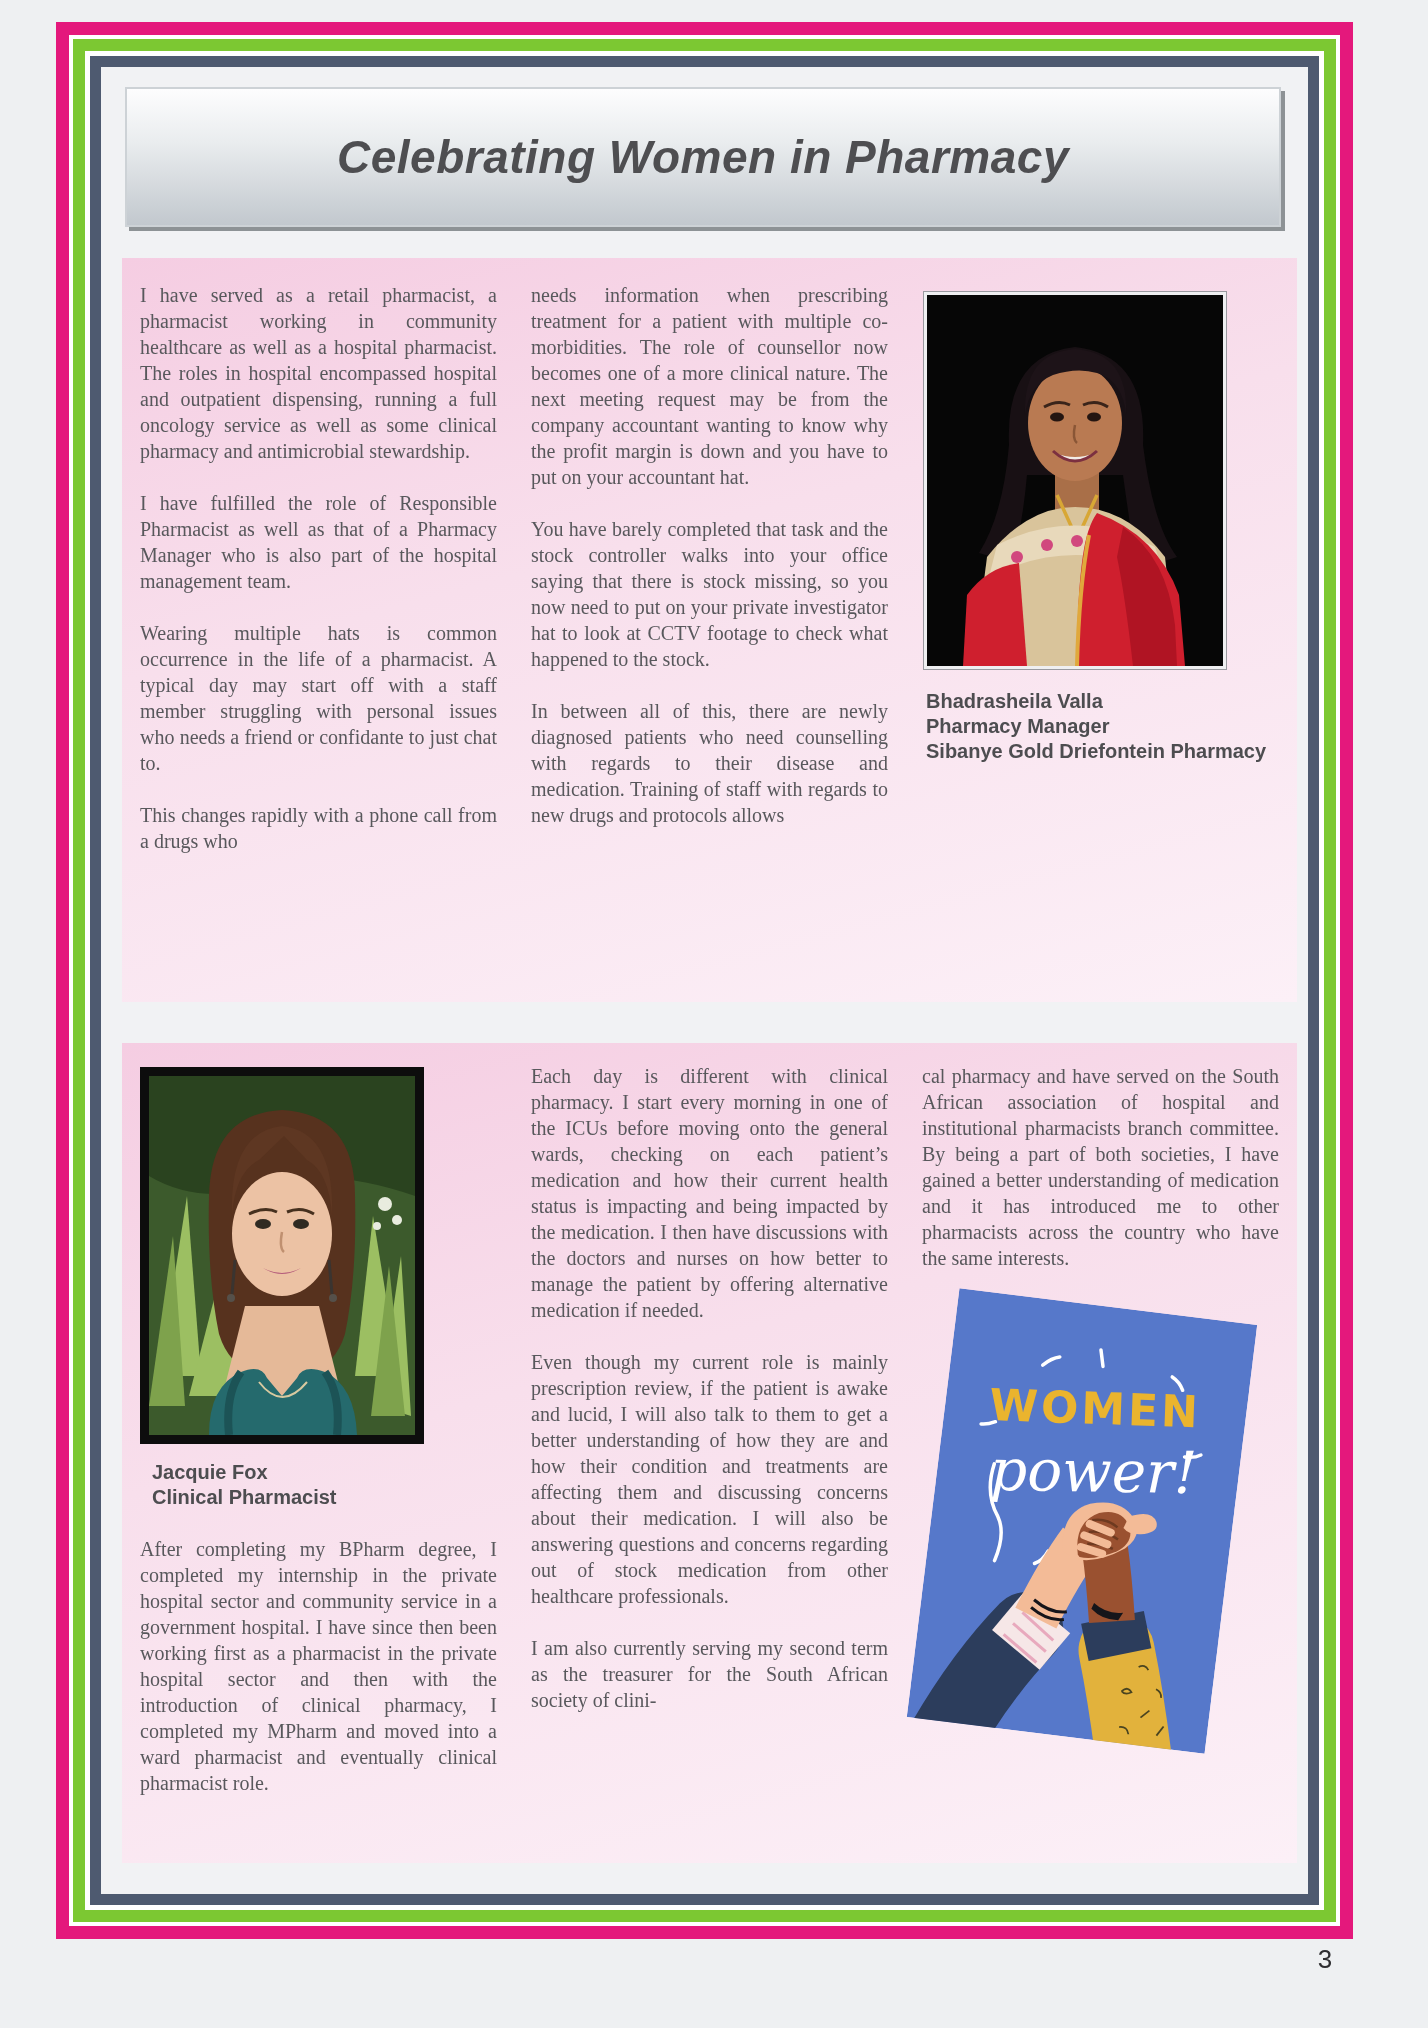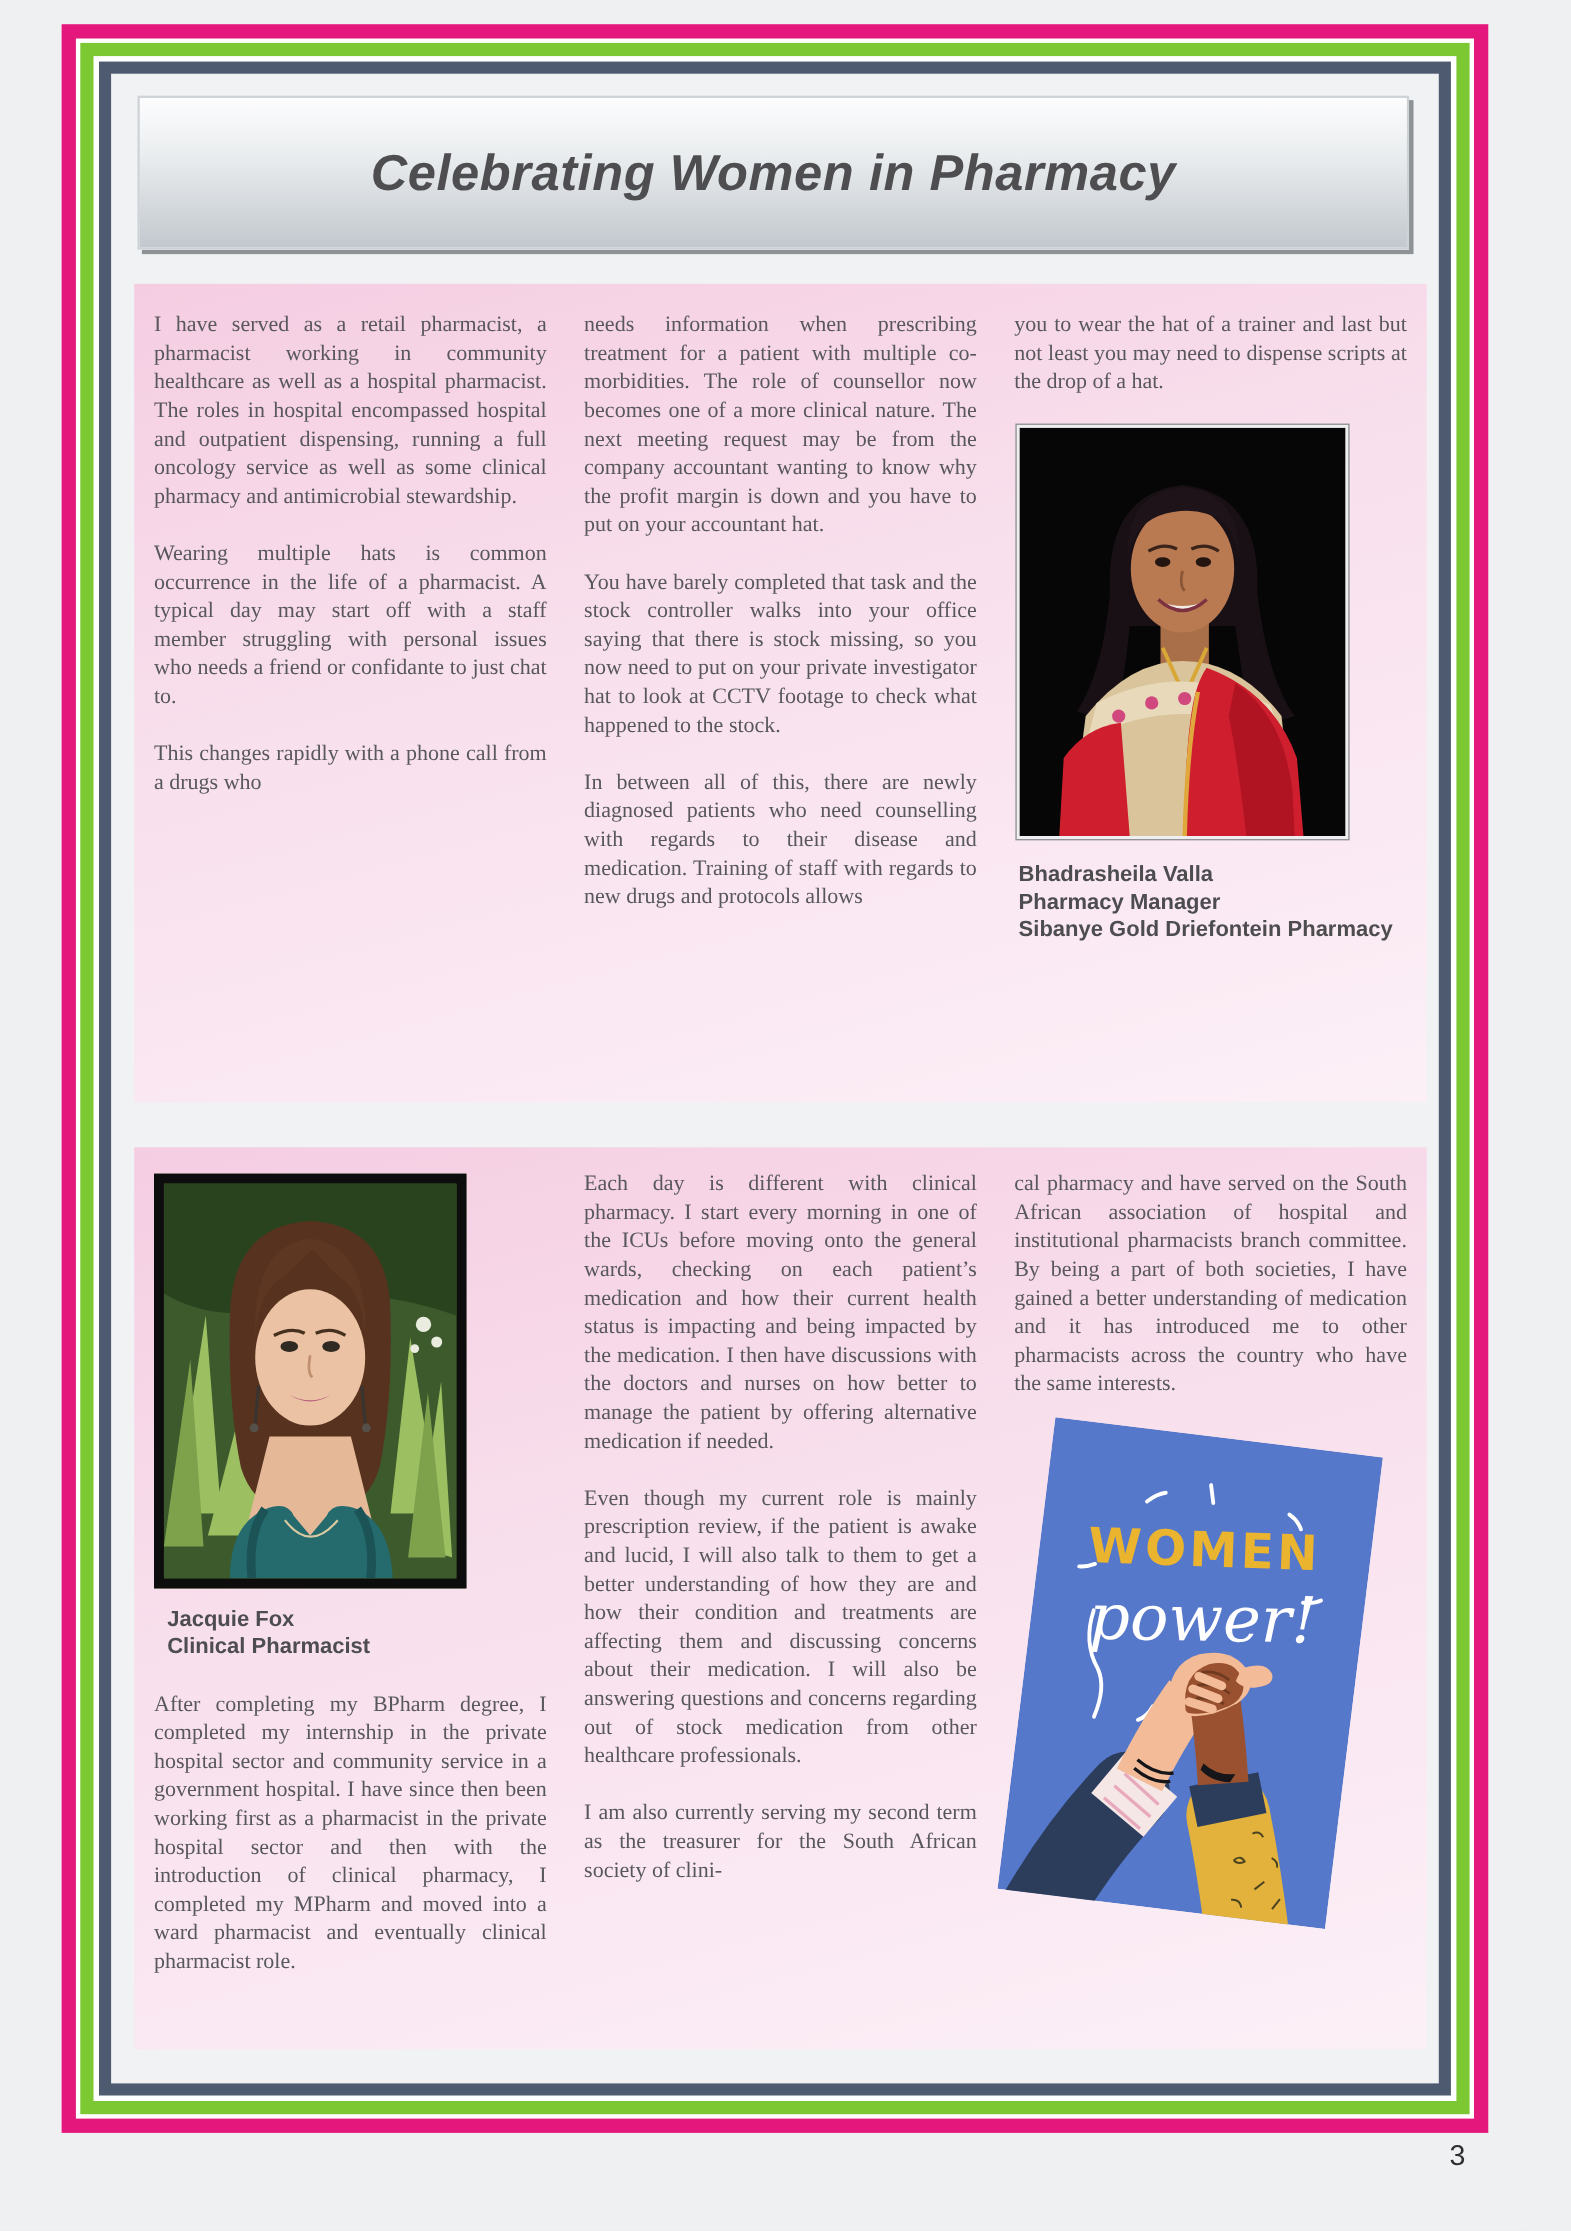--- a/index.html
+++ b/index.html
@@ -87,30 +87,30 @@
     </div>
   </div>
 
   <div class="header-box">
     <div class="header-title">Celebrating Women in Pharmacy</div>
   </div>
 
   <div class="panel panel-top">
     <div class="col">
       <p>I have served as a retail pharmacist, a pharmacist working in community healthcare as well as a hospital pharmacist. The roles in hospital encompassed hospital and outpatient dispensing, running a full oncology service as well as some clinical pharmacy and antimicrobial stewardship.</p>
+      <p>I have fulfilled the role of Responsible Pharmacist as well as that of a Pharmacy Manager who is also part of the hospital management team.</p>
       <p>Wearing multiple hats is common occurrence in the life of a pharmacist. A typical day may start off with a staff member struggling with personal issues who needs a friend or confidante to just chat to.</p>
       <p>This changes rapidly with a phone call from a drugs who</p>
     </div>
     <div class="col">
       <p>needs information when prescribing treatment for a patient with multiple co-morbidities. The role of counsellor now becomes one of a more clinical nature. The next meeting request may be from the company accountant wanting to know why the profit margin is down and you have to put on your accountant hat.</p>
       <p>You have barely completed that task and the stock controller walks into your office saying that there is stock missing, so you now need to put on your private investigator hat to look at CCTV footage to check what happened to the stock.</p>
       <p>In between all of this, there are newly diagnosed patients who need counselling with regards to their disease and medication. Training of staff with regards to new drugs and protocols allows</p>
     </div>
     <div class="col">
-      <p>you to wear the hat of a trainer and last but not least you may need to dispense scripts at the drop of a hat.</p>
 
       <div class="photo1">
         <svg width="296" height="371" viewBox="0 0 296 371">
           <rect x="0" y="0" width="296" height="371" fill="#060606"></rect>
 
           <path d="M82,150 Q78,60 148,52 Q220,60 216,150 Q226,230 250,262 L210,275 Q200,210 196,180 L100,180 Q96,225 86,268 L52,258 Q76,220 82,150 Z" fill="#181014"></path>
 
           <rect x="128" y="170" width="44" height="46" fill="#a96f48"></rect>
 
           <ellipse cx="148" cy="128" rx="47" ry="58" fill="#b97a52"></ellipse>

